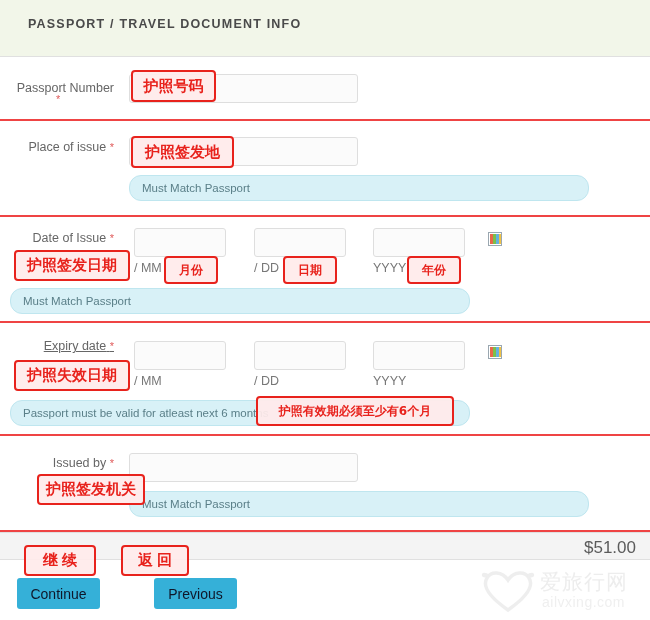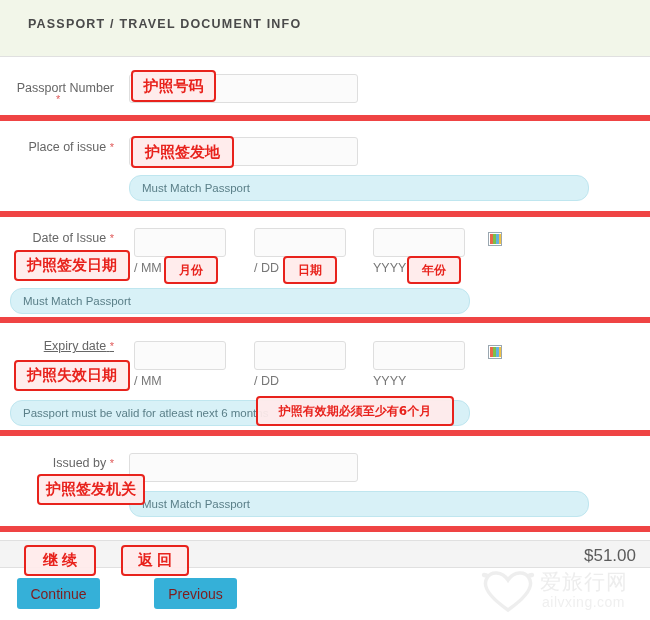--- a/index.html
+++ b/index.html
@@ -22,21 +22,21 @@
   }
   .section-header .title{
     position:absolute;left:28px;top:17px;
     font-size:12.5px;font-weight:bold;letter-spacing:1.2px;
     color:#4a4a4a;
     white-space:nowrap;
   }
 
   
   .row{position:absolute;left:0;width:650px;box-sizing:border-box;}
-  .row.divider{border-bottom:6px solid #ef4444;}
+  .row.divider{border-bottom:2px solid #ef4444;}
 
   .flabel{
     position:absolute;
     font-size:12.5px;
     color:#666;
     text-align:right;
     white-space:nowrap;
   }
   .req{color:#e05a5a;font-size:11px;}
 
@@ -78,30 +78,29 @@
   .cal-icon .c1{left:1px;top:1px;width:3px;height:10px;background:#e8674a;}
   .cal-icon .c2{left:4px;top:1px;width:3px;height:10px;background:#7cc04a;}
   .cal-icon .c3{left:7px;top:1px;width:3px;height:10px;background:#64b0e0;}
   .cal-icon .c4{left:10px;top:1px;width:2px;height:10px;background:#f0c244;}
 
   
   .price-bar{
     position:absolute;left:0;top:532px;width:650px;height:28px;
     background:#f4f4f4;border-top:1px solid #e0e0e0;border-bottom:1px solid #e0e0e0;
     box-sizing:border-box;
-    margin-top:8px;
   }
   .price{
     position:absolute;right:14px;top:5px;
     font-size:17px;color:#5b5b5b;white-space:nowrap;
   }
   .btn{
     position:absolute;
     background:#35b0d8;
-    color:#7f1d1d;
+    color:#0f172a;
     border:none;
     border-radius:3px;
     font-size:14px;
     font-family:"Liberation Sans","DejaVu Sans",sans-serif;
     cursor:pointer;
     padding:0;
     text-align:center;
   }
 
   

